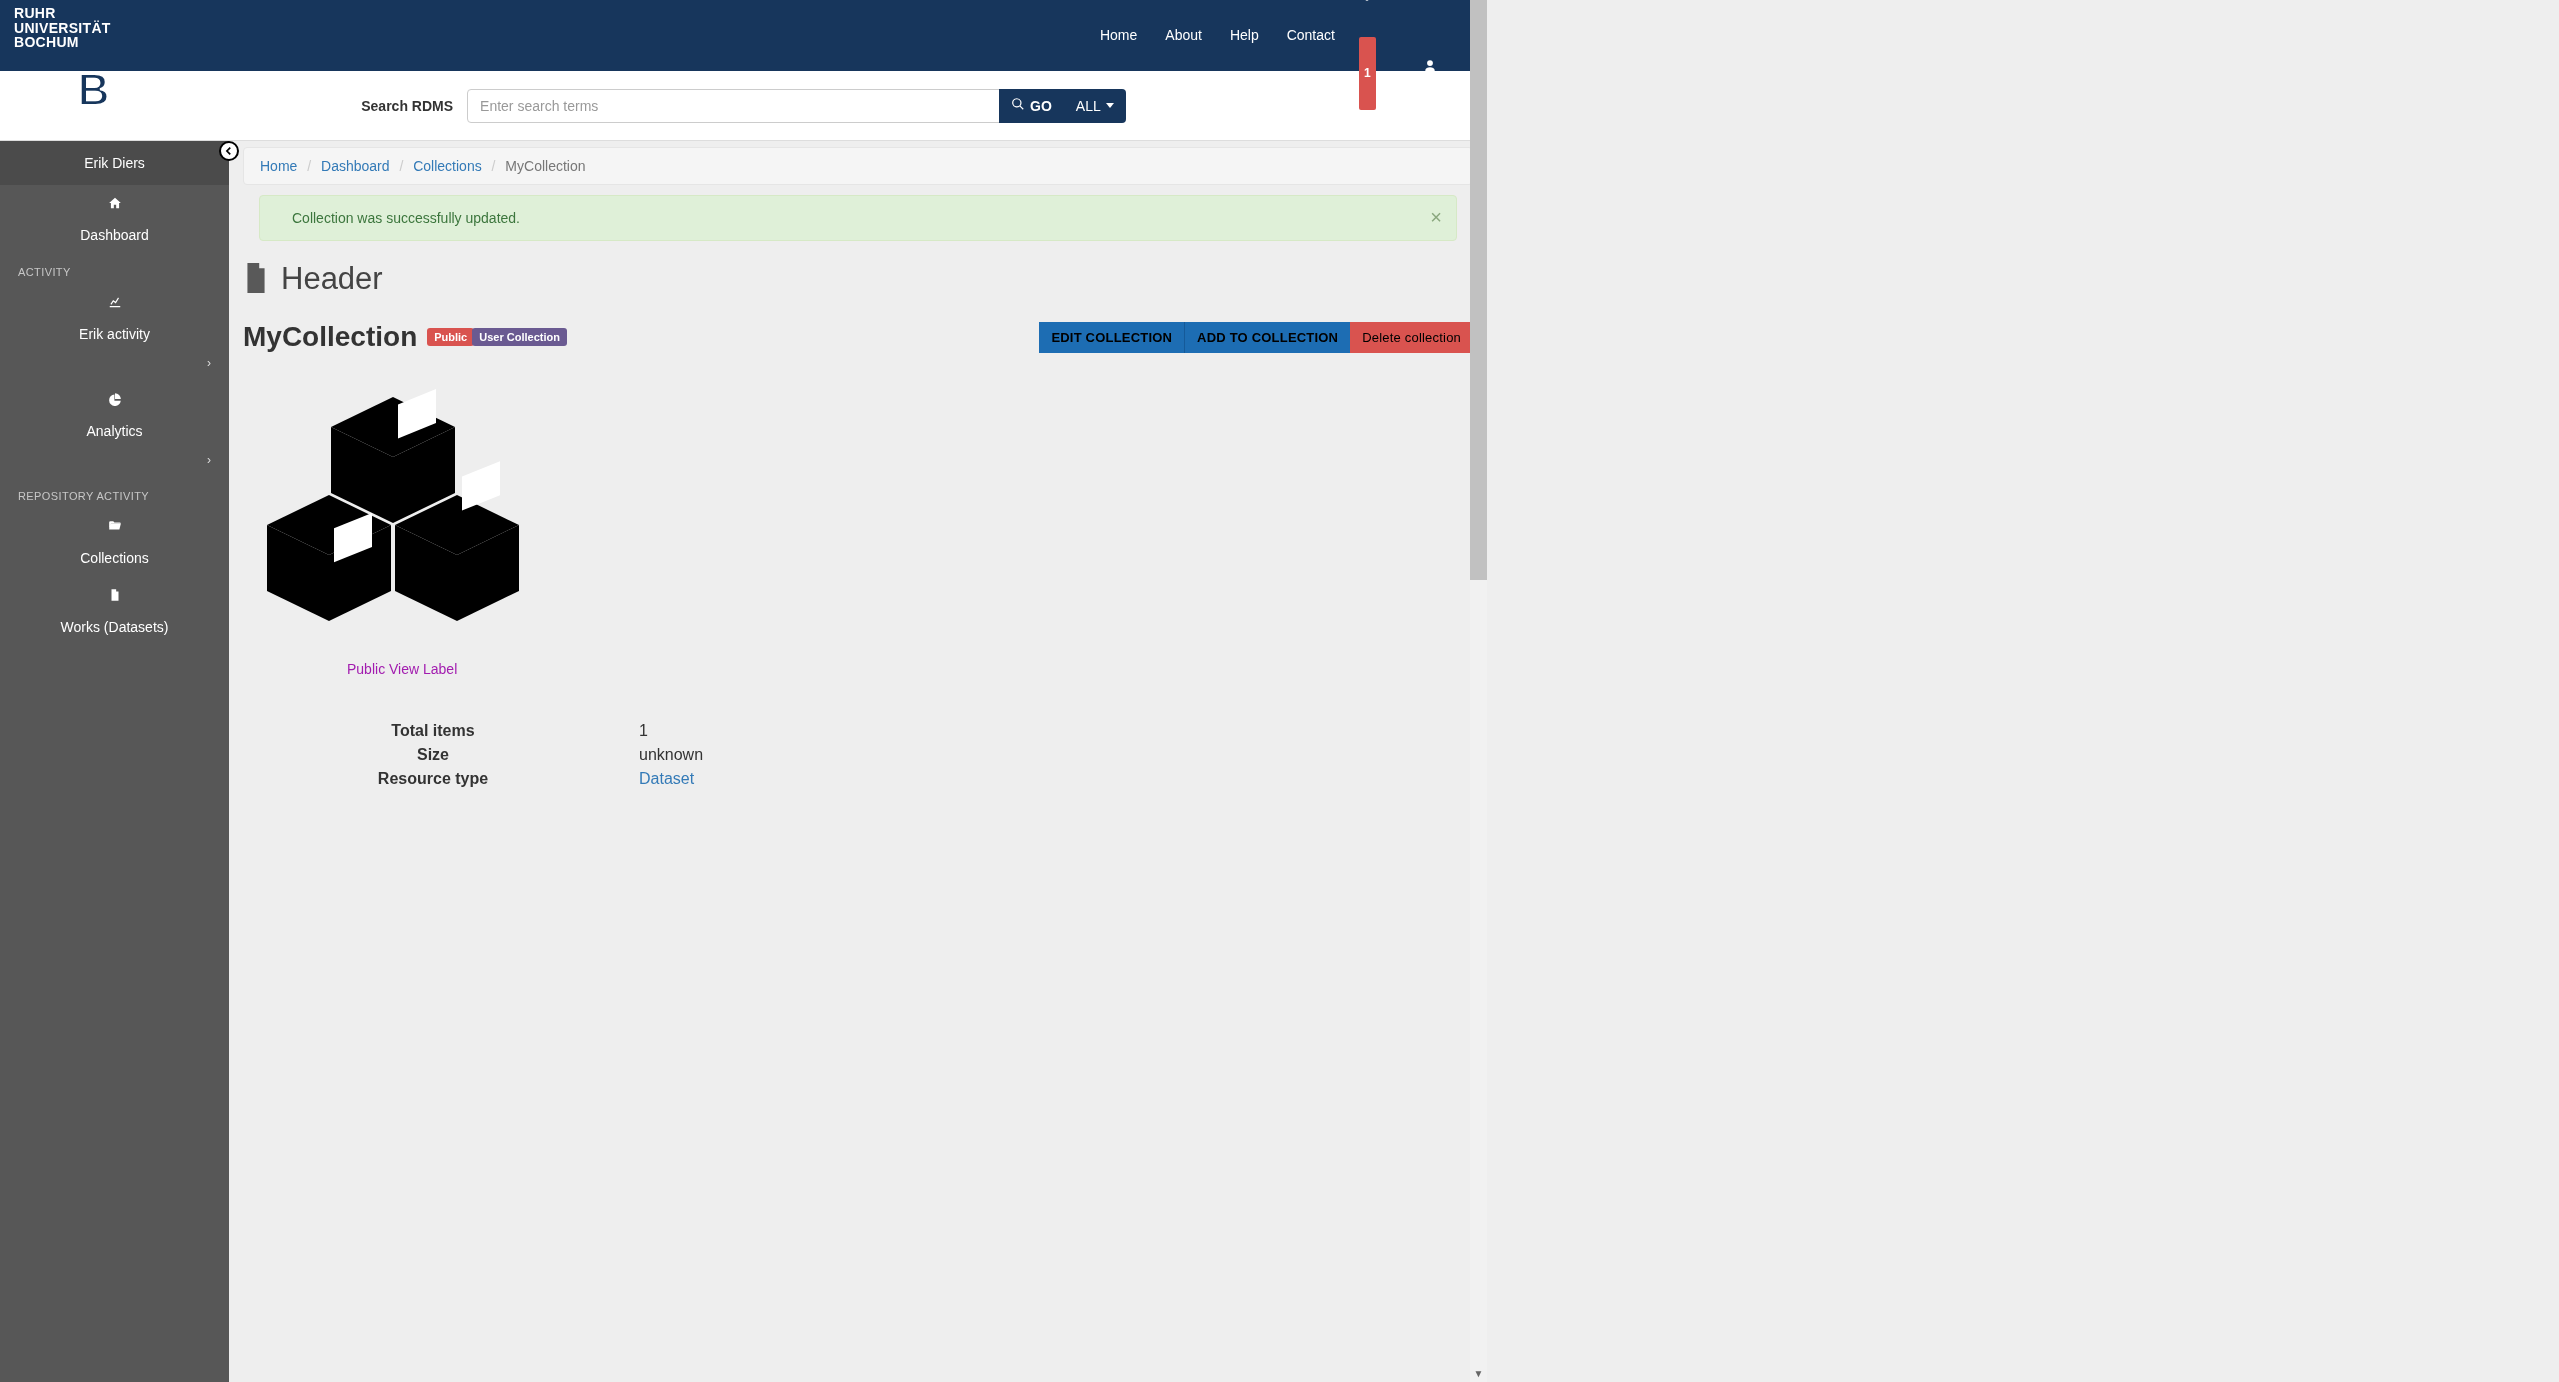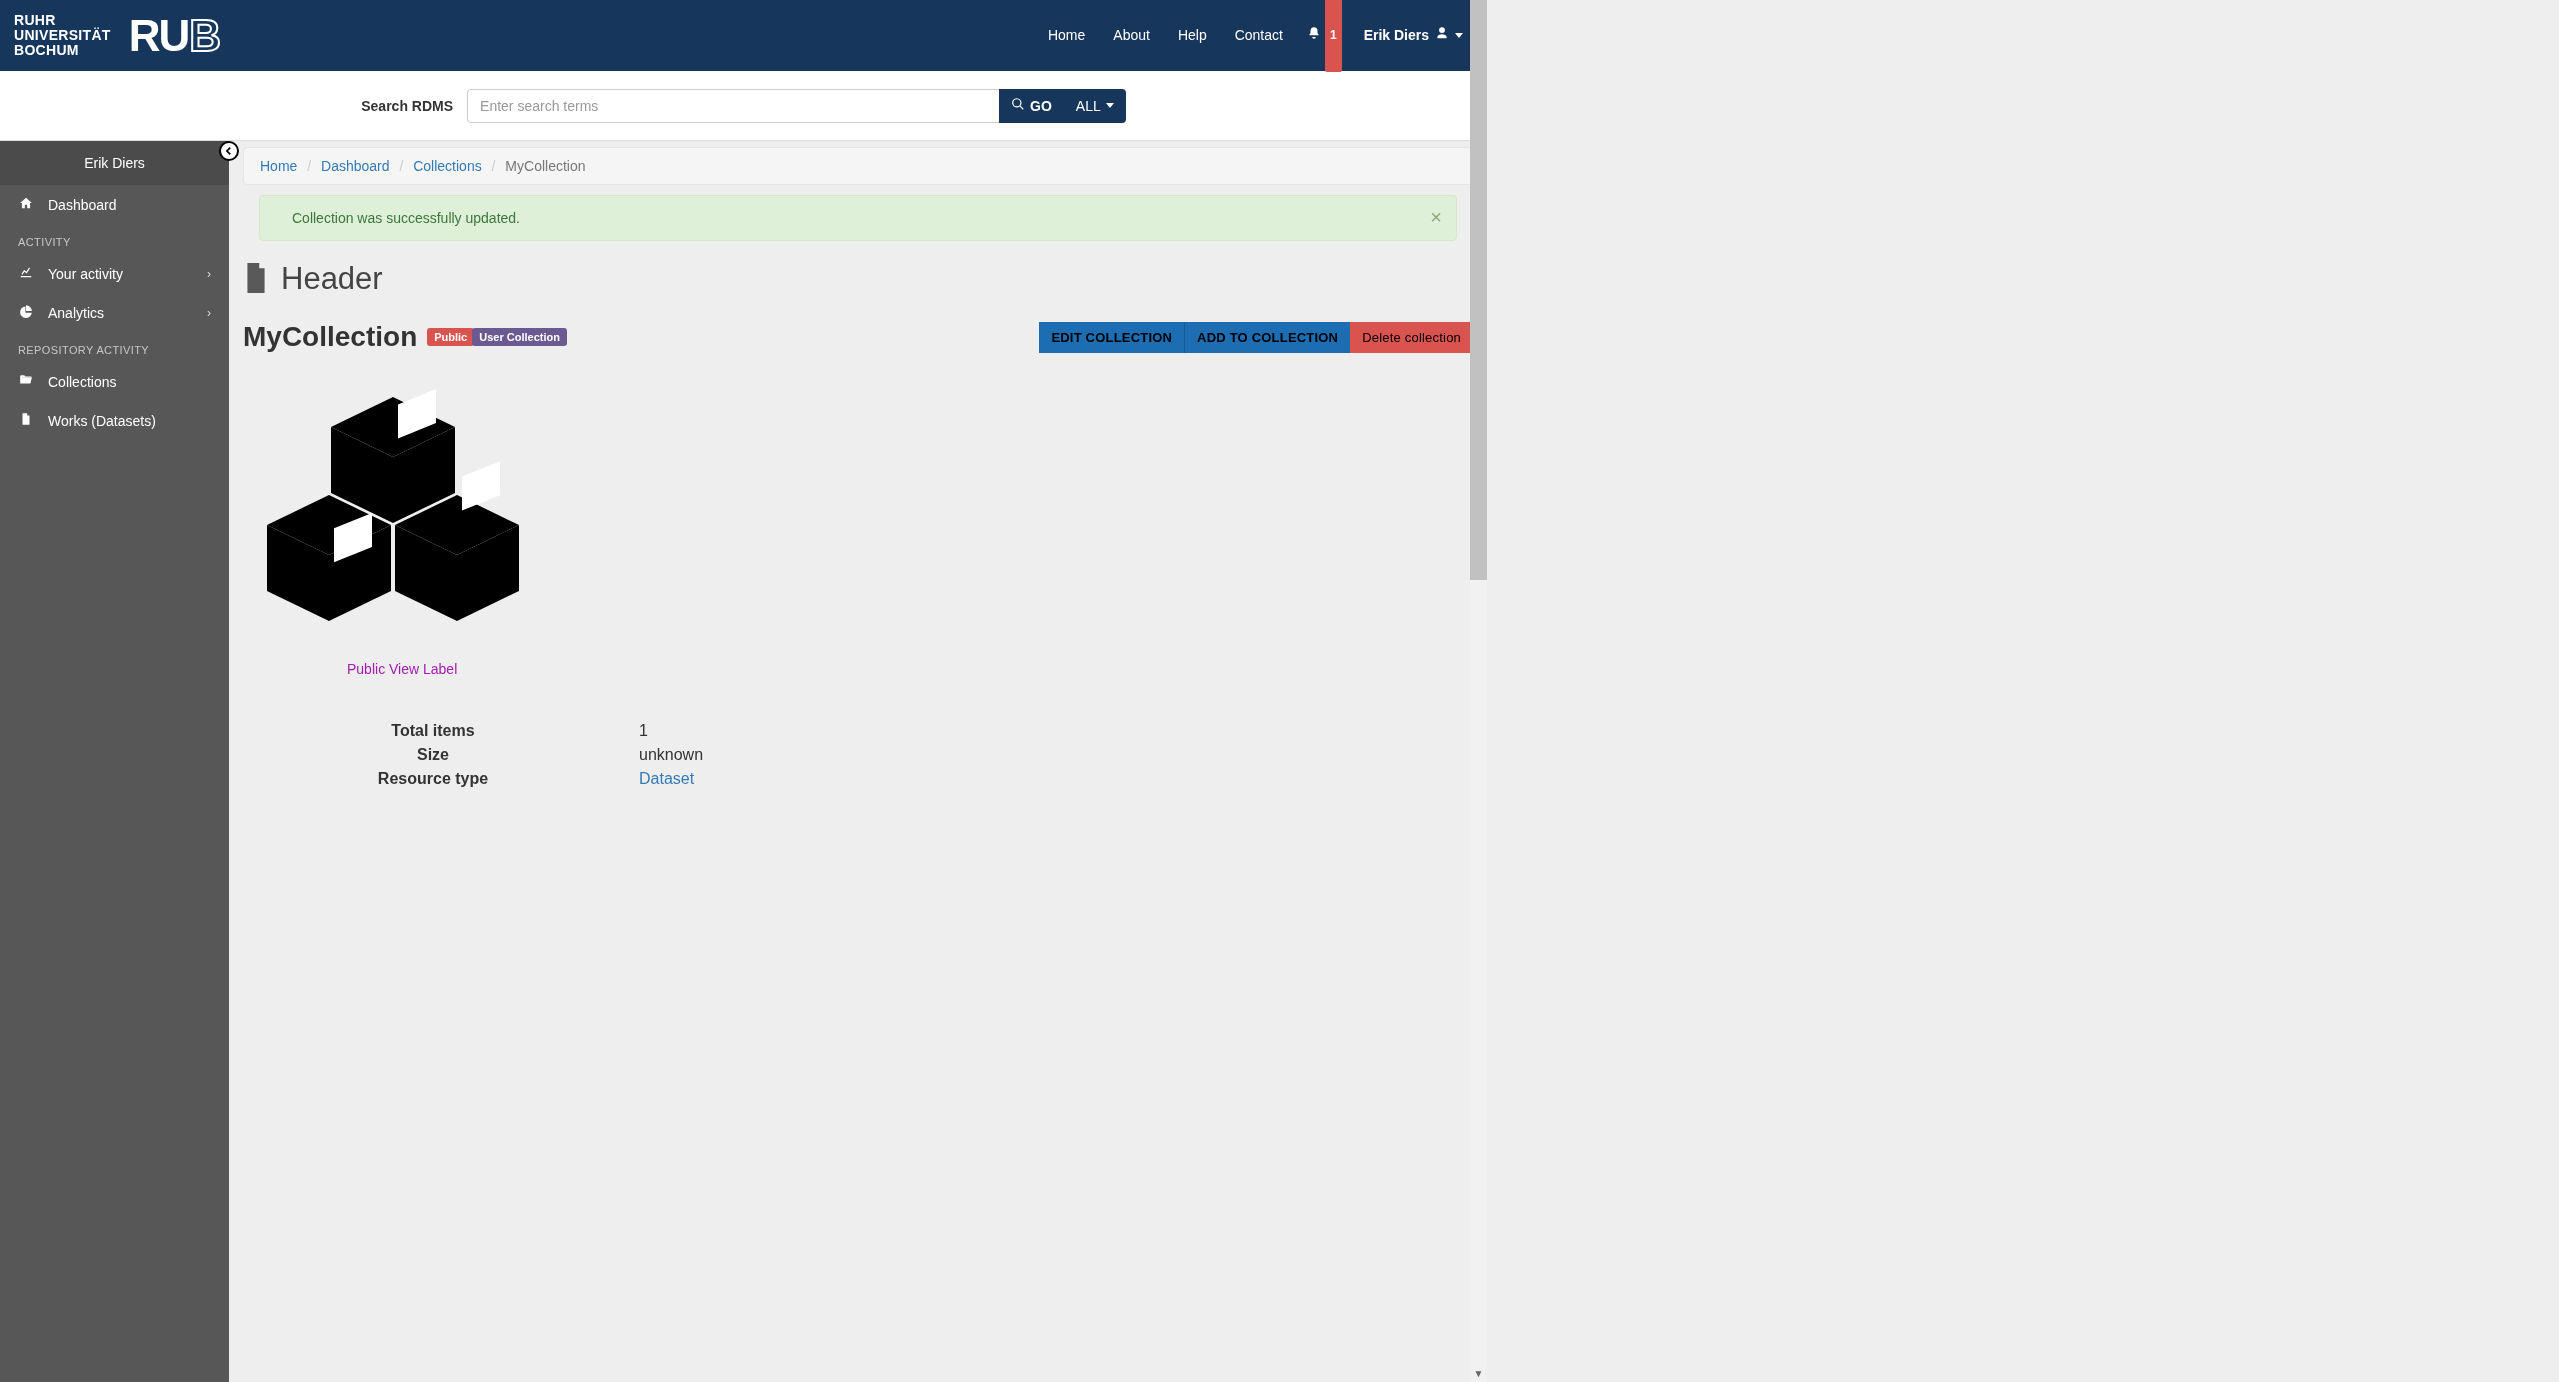--- a/index.html
+++ b/index.html
@@ -5,21 +5,21 @@
   * { box-sizing: border-box; margin: 0; padding: 0; }
   html, body { height: 100%; }
   body {
     font-family: "Helvetica Neue", Helvetica, Arial, sans-serif;
     font-size: 14px;
     color: #333;
     background: #eee;
     width: 1487px;
     position: relative;
   }
-  a { text-decoration: none; }
+  a { text-decoration: none; flex-direction: column; }
 
   
   .navbar {
     background: #17365c;
     height: 71px;
     display: flex;
     align-items: stretch;
     padding: 0 12px 0 14px;
     color: #fff;
   }
@@ -408,21 +408,21 @@
     </a>
 
     <div class="side-section">ACTIVITY</div>
 
     <a class="side-item">
       <span class="side-icon">
         <svg width="14" height="14" viewBox="0 0 24 24" fill="none" stroke="#fff" stroke-width="2">
             <path d="M3 20h18M5 16l4-6 4 3 5-8"></path>
           </svg>
       </span>
-      <span>Your activity</span>
+      <span>Erik activity</span>
       <span class="side-chevron">›</span>
     </a>
 
     <a class="side-item">
       <span class="side-icon">
         <svg width="14" height="14" viewBox="0 0 24 24" fill="#fff">
             <path d="M12 2v10h10A10 10 0 0 0 12 2zM11 4.1A10 10 0 1 0 21.9 15H11z"></path>
           </svg>
       </span>
       <span>Analytics</span>

